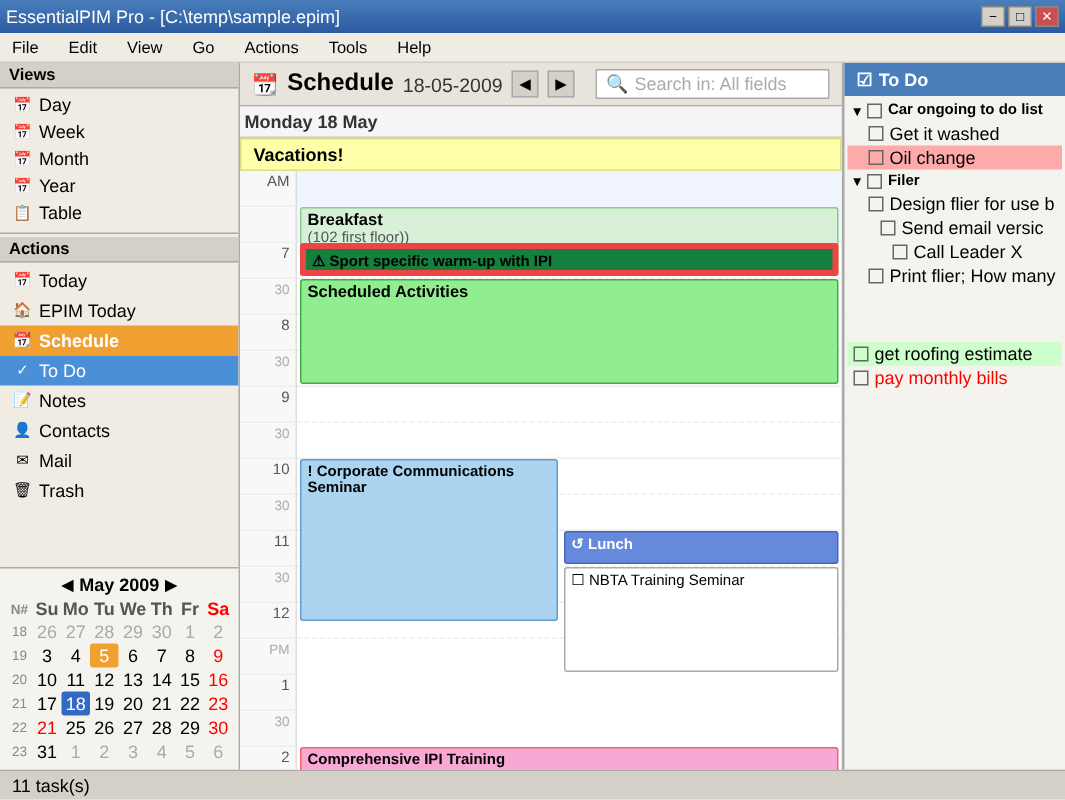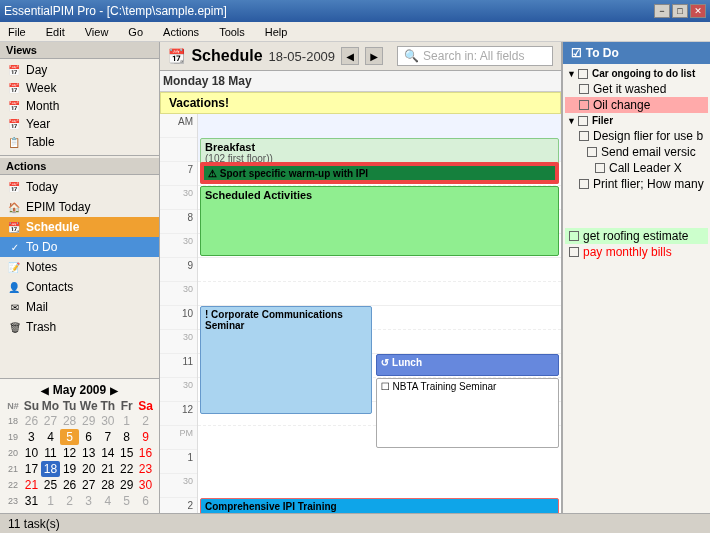--- a/index.html
+++ b/index.html
@@ -512,21 +512,21 @@
                     background:#6688dd;border:1px solid #4466bb;border-radius:2px;overflow:hidden;color:white;">
           <div style="font-size:10px;font-weight:bold;">↺ Lunch</div>
         </div>
 
         <div class="event-block" style="position:absolute;top:264px;height:70px;left:49%;right:2px;
                     background:white;border:1px solid #aaa;border-radius:2px;overflow:hidden;">
           <div style="font-size:10px;">☐ NBTA Training Seminar</div>
         </div>
 
         <div class="event-block" style="position:absolute;top:384px;height:22px;left:2px;right:2px;
-                    background:#0ea5e9;border:1px solid #ee6666;border-radius:2px;overflow:hidden;">
+                    background:#f9a8d4;border:1px solid #ee6666;border-radius:2px;overflow:hidden;">
           <div style="font-size:10px;font-weight:bold;">Comprehensive IPI Training</div>
         </div>
 
         <div style="height:540px;"></div>
       </div>
     </div>
   </div>
 
   <div class="todo-panel">
     <div class="todo-header">

